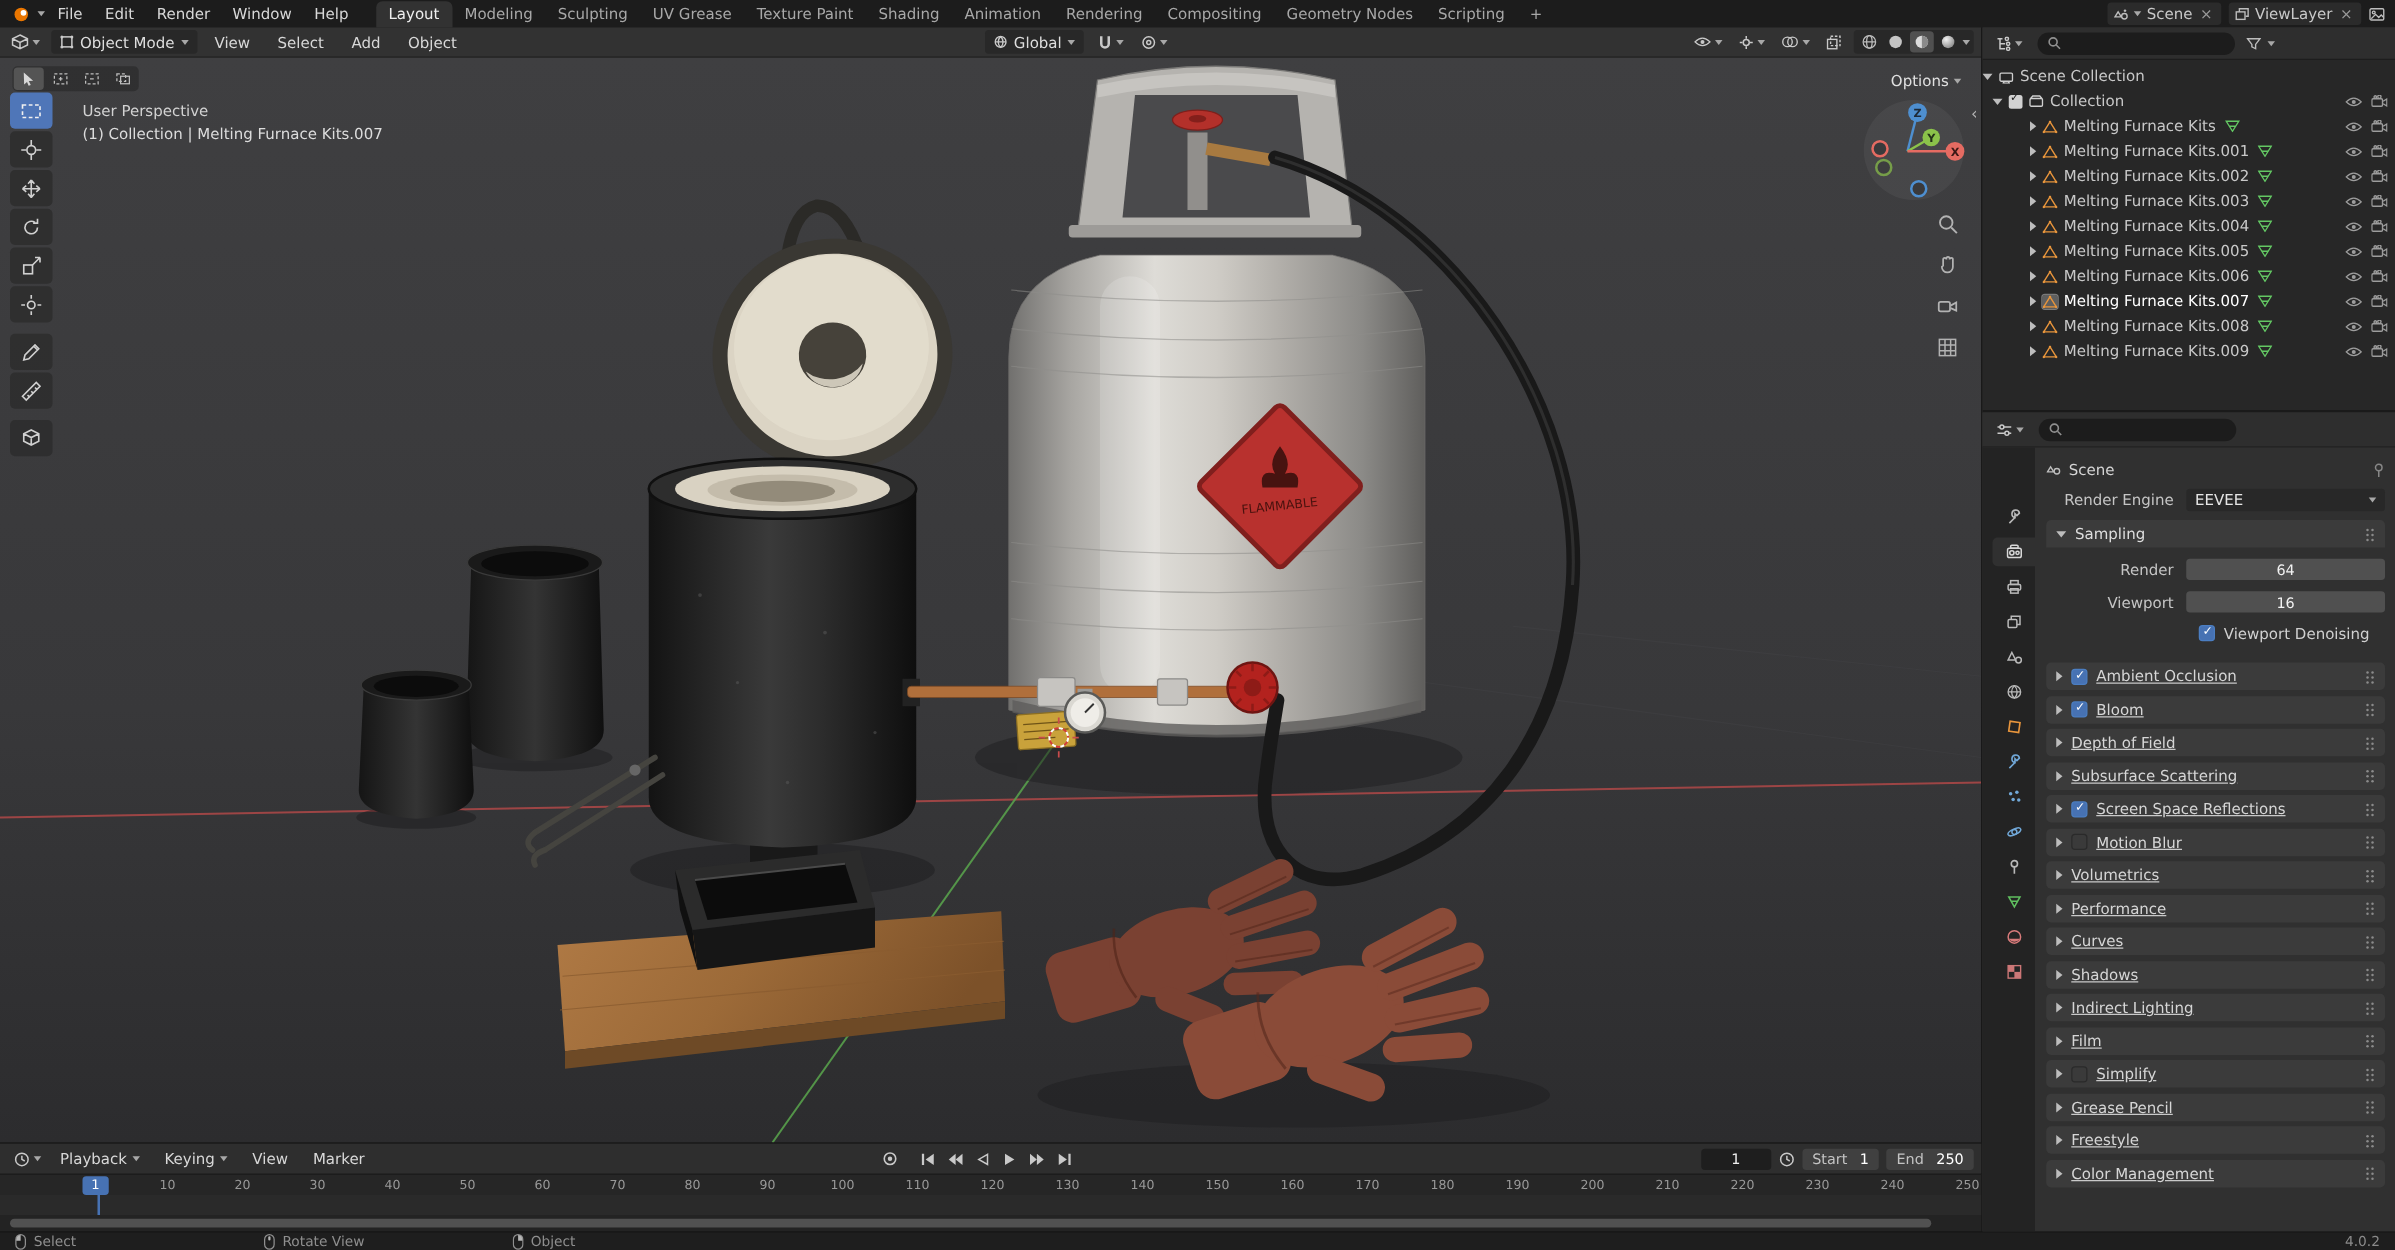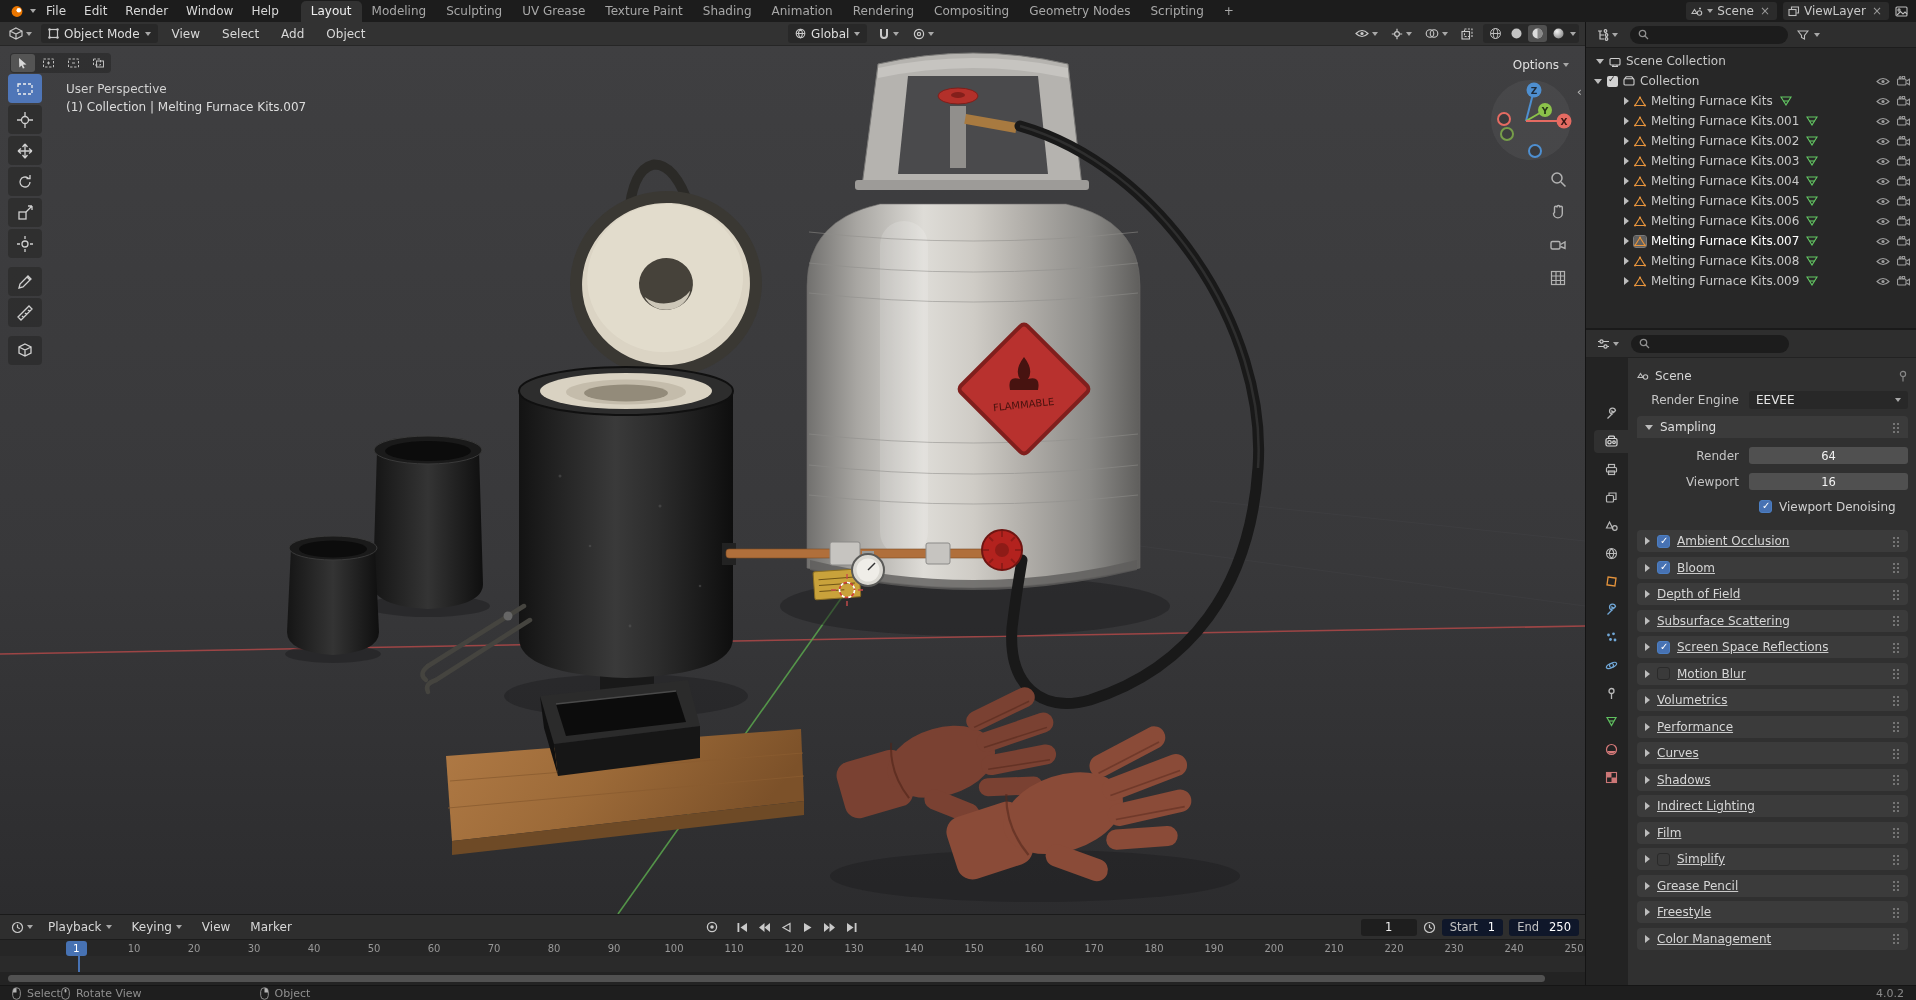--- a/index.html
+++ b/index.html
@@ -58,45 +58,45 @@
 
   
   .timeline { height:71px; border-top:1px solid #1a1a1a; display:flex; flex-direction:column; }
   .tl-header { height:24px; background:#2e2e2e; display:flex; align-items:center; gap:4px; padding:0 8px; position:relative; }
   .tl-menu { display:flex; align-items:center; gap:4px; }
   .transport { position:absolute; left:703px; top:0; height:100%; display:flex; align-items:center; gap:4px; }
   .t-btn { padding:2px 3px; display:flex; border-radius:3px; }
   .rec { margin-right:8px; }
   .tl-right { position:absolute; right:6px; top:0; height:100%; display:flex; align-items:center; gap:6px; }
   .frame-field { width:56px; height:17px; background:#1e1e1e; border-radius:3px; display:flex; align-items:center; justify-content:center; color:#f0f0f0; font-size:11.5px; }
-  .range-field { height:17px; background:#0f172a; border-radius:3px; display:flex; align-items:center; padding:0 8px; gap:10px; font-size:11.5px;justify-content:space-between; }
+  .range-field { height:17px; background:#404040; border-radius:3px; display:flex; align-items:center; padding:0 8px; gap:10px; font-size:11.5px;justify-content:space-between; }
   .rf-label { color:#c3c3c3; }
   .rf-val { color:#fff; }
   .tl-ruler { height:17px; background:#262626; border-top:1px solid #1c1c1c; display:flex; padding-left:104px; position:relative; overflow:hidden; }
   .tick { width:60px; text-align:center; color:#989898; font-size:10px; line-height:17px; flex:0 0 60px; }
   .playhead-tag { position:absolute; left:66px; top:1px; background:#4772b3; color:#fff; border-radius:3px; padding:0 7px; height:15px; line-height:15px; font-size:10.5px; }
   .tl-track { height:16px; background:#2a2a2a; position:relative; }
   .playhead-line { position:absolute; left:78px; top:0; width:2px; height:100%; background:#4772b3; }
   .tl-scroll { height:13px; background:#232323; position:relative; }
   .tl-scroll-bar { position:absolute; left:8px; right:40px; top:3px; height:7px; background:#515151; border-radius:3.5px; }
 
   
   .statusbar { height:15px; background:#1e1e1e; border-top:1px solid #151515; display:flex; align-items:center; padding:0 12px; font-size:11px; color:#8f8f8f; }
   .sb-item { display:flex; align-items:center; gap:6px; }
-  .sb-mid { }
+  .sb-mid { margin-left:150px; }
   .sb-right { margin-left:118px; }
   .sb-version { margin-left:auto; color:#8a8a8a; }
 
   
   .outliner { height:306px; display:flex; flex-direction:column; background:#272727; }
   .outliner-header { height:26px; background:#2e2e2e; border-bottom:1px solid #1d1d1d; display:flex; align-items:center; gap:5px; padding:0 7px; }
   .search-field { flex:1; max-width:158px; height:18px; background:#1c1c1c; border-radius:9px; display:flex; align-items:center; gap:5px; padding:0 8px; margin:0 4px; }
   .outliner-tree { flex:1; padding-top:3px; overflow:hidden; }
   .o-row { height:20px; display:flex; align-items:center; gap:5px; padding-right:6px; color:#c8c8c8; }
-  .depth0 { padding-left:10px; } .depth1 { padding-left:8px; } .depth2 { padding-left:38px; }
+  .depth0 { } .depth1 { padding-left:8px; } .depth2 { padding-left:38px; }
   .o-label { white-space:nowrap; }
   .o-right { margin-left:auto; display:flex; align-items:center; gap:7px; }
   .mesh-data { margin-left:2px; }
   .o-row.active .o-label { color:#ffffff; }
   .o-row.active .obj-icon { background:#5f5f5f; border-radius:2px; outline:1px solid #7a7a7a; }
   .cb-mini { width:11px; height:11px; border-radius:2px; background:#d2d2d2; position:relative; }
   .cb-mini::after { content:"✓"; position:absolute; left:1px; top:-2px; font-size:9px; color:#222; }
 
   
   .properties { flex:1; display:flex; flex-direction:column; background:#303030; border-top:2px solid #1a1a1a; }

